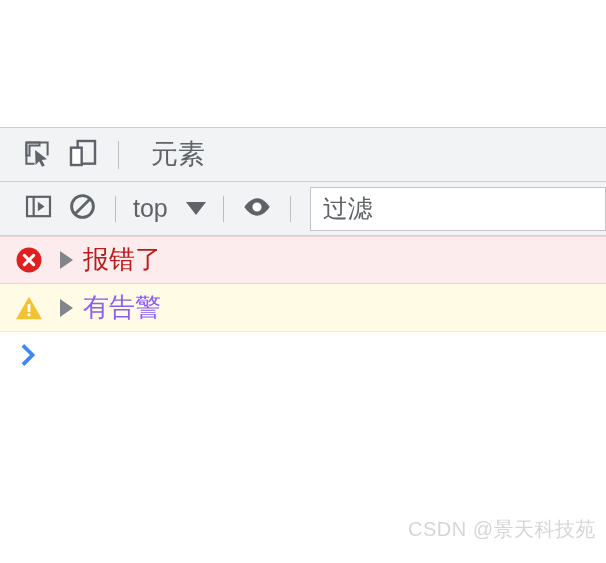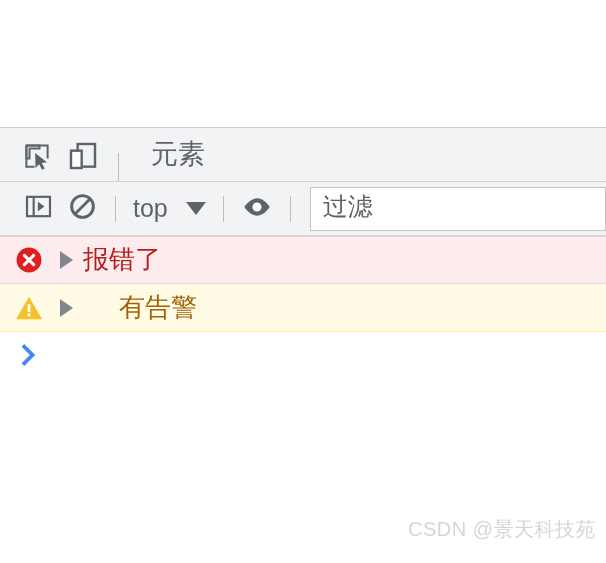--- a/index.html
+++ b/index.html
@@ -29,21 +29,21 @@
     box-sizing: border-box;
     display: flex;
     flex-direction: column;
   }
 
   
   .tabbar {
     height: 54px;
     background: #f1f3f4;
     display: flex;
-    align-items: flex-end;
+    align-items: center;
     flex: 0 0 auto;
     border-bottom: 1px solid #d0d0d0;
     box-sizing: border-box;
     padding-left: 14px;
   }
   .iconbtn {
     width: 46px;
     height: 46px;
     display: flex;
     align-items: center;
@@ -134,21 +134,21 @@
   }
   .filter-input {
     width: 100%;
     height: 44px;
     box-sizing: border-box;
     border: 1px solid #c4c4c4;
     background: #ffffff;
     font-size: 25px;
     color: #0f766e;
     padding: 0 12px;
-    font-family: Liberation Mono, monospace;
+    font-family: Liberation Serif, serif;
     outline: none;
     border-radius: 0;
   }
   .filter-input::placeholder {
     color: #5f6368;
     opacity: 1;
   }
 
   
   .console-body {
@@ -191,21 +191,21 @@
     margin-right: 10px;
     flex: 0 0 auto;
   }
   .msg-text {
     font-size: 26px;
     line-height: 1;
     white-space: nowrap;
     font-family: "Liberation Serif", "DejaVu Serif", serif;
   }
   .msg-error .msg-text { color: #b91c1c; }
-  .msg-warn .msg-text { color: #a16207; margin-left: 36px; }
+  .msg-warn .msg-text { color: #8b5cf6; }
 
   .prompt-row {
     display: flex;
     align-items: center;
     height: 50px;
     padding-left: 18px;
     background: #ffffff;
   }
   .prompt-chevron {
     font-size: 30px;

